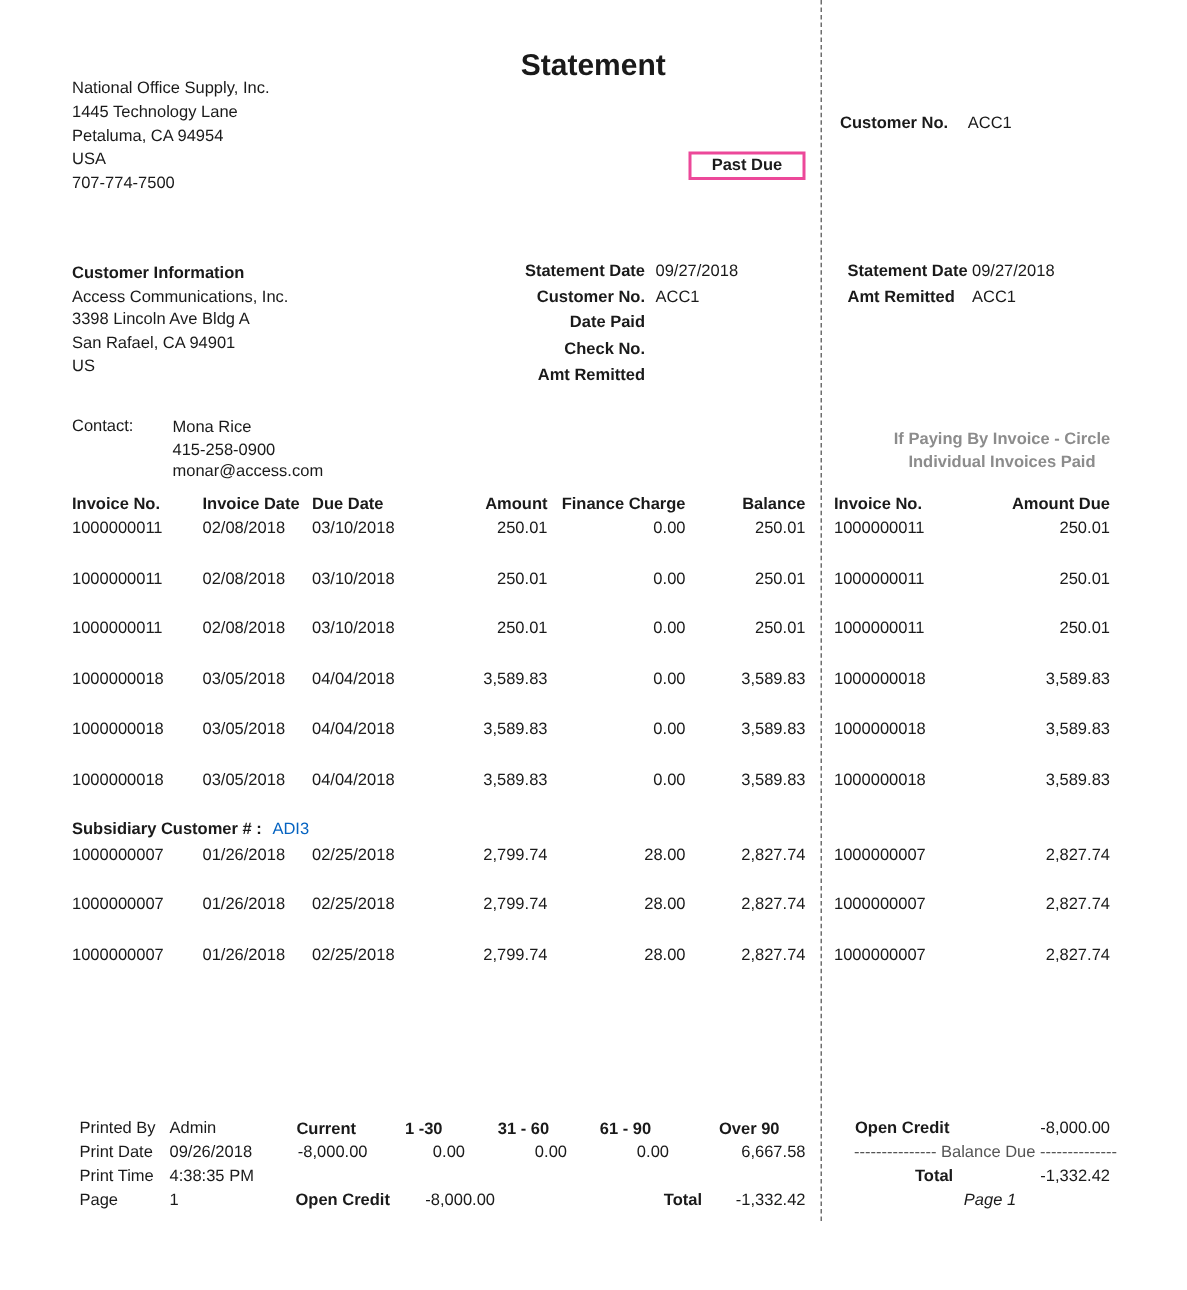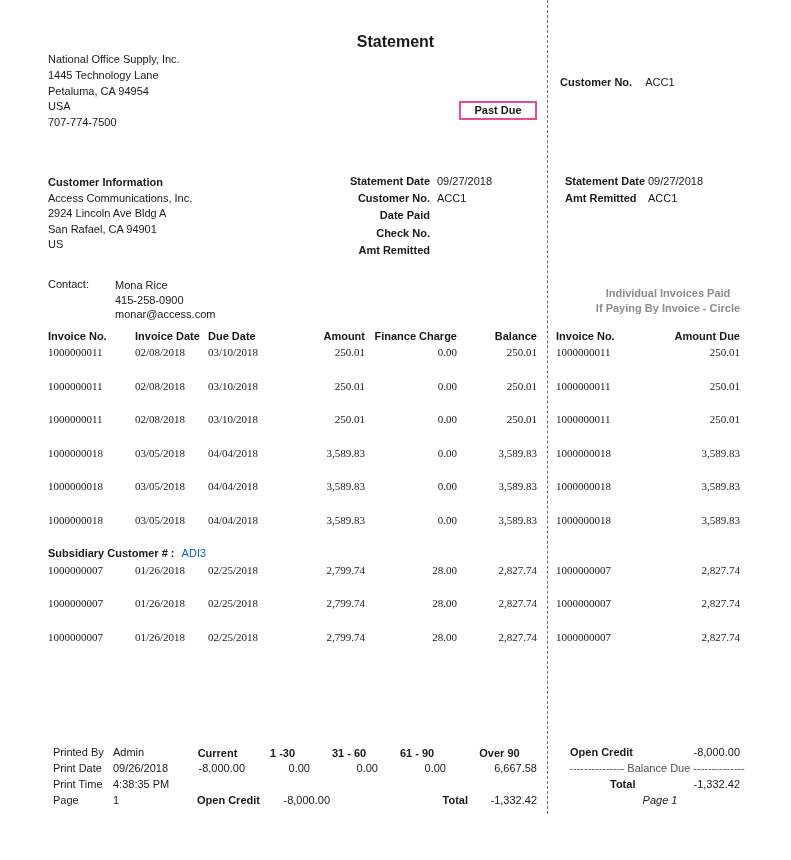--- a/index.html
+++ b/index.html
@@ -5,21 +5,21 @@
   * { margin:0; padding:0; box-sizing:border-box; }
   html,body { background:#ffffff; }
   .page {
     position:relative; width:791px; height:860px; background:#fff;
     font-family:"Liberation Sans", sans-serif; font-size:11px; color:#1a1a1a;
     overflow:hidden;
   }
   .b { font-weight:bold; }
   .gray { color:#8c8c8c; }
 
-  .title { position:absolute; top:33px; left:0; width:791px; text-align:center; font-size:16px; font-weight:bold; }
+  .title { position:absolute; top:33px; left:0; width:791px; text-align:center; font-size:20px; font-weight:bold; }
 
   .company { position:absolute; left:48px; top:52px; line-height:15.8px; }
 
   .past-due {
     position:absolute; left:459px; top:101px; width:78px; height:19px;
     border:2px solid #ec4899; text-align:center; line-height:15px; font-weight:bold;
   }
 
   .divider { position:absolute; left:547px; top:0; height:814px; width:0; border-left:1px dashed #6e6e6e; }
 
@@ -40,21 +40,21 @@
   .remit-frow .rf-val { position:absolute; left:83px; }
 
   .contact { position:absolute; left:48px; top:278px; }
   .contact-label { position:absolute; left:0; top:0; }
   .contact-lines { position:absolute; left:67px; top:0; line-height:14.6px; white-space:nowrap; }
 
   .pay-note { position:absolute; left:552px; top:286px; width:232px; text-align:center; line-height:15px; }
 
   .inv-header { position:absolute; top:330px; left:0; width:791px; height:16px; font-weight:bold; }
   .inv-rows { position:absolute; top:346px; left:0; width:791px; }
-  .inv-row { position:relative; height:33.5px;font-family:Liberation Serif, serif; }
+  .inv-row { position:relative; height:33.5px; }
   .sub-row { position:relative; height:16.5px; }
   .link { color:#0563c1; margin-left:4px; }
 
   .c-inv   { position:absolute; left:48px; }
   .c-idate { position:absolute; left:135px; }
   .c-ddate { position:absolute; left:208px; }
   .c-amt   { position:absolute; left:265px; width:100px; text-align:right; }
   .c-fc    { position:absolute; left:362px; width:95px;  text-align:right; }
   .c-bal   { position:absolute; left:442px; width:95px;  text-align:right; }
   .c-rinv  { position:absolute; left:556px; }
@@ -115,21 +115,21 @@
     <span class="b">Customer No.</span>
     <span class="rc-val">ACC1</span>
   </div>
 
   <div class="detach gray b">
   </div>
 
   <div class="cust-info">
     <div class="b">Customer Information</div>
     <div>Access Communications, Inc.</div>
-    <div>2924 Lincoln Ave Bldg A</div>
+    <div>3398 Lincoln Ave Bldg A</div>
     <div>San Rafael, CA 94901</div>
     <div>US</div>
   </div>
 
   <div class="stmt-fields">
     <div class="stmt-row">
       <span class="stmt-label">Statement Date</span>
       <span class="stmt-value">09/27/2018</span>
     </div>
     <div class="stmt-row">
@@ -161,22 +161,22 @@
   <div class="contact">
     <span class="contact-label">Contact:</span>
     <div class="contact-lines">
       <div>Mona Rice</div>
       <div>415-258-0900</div>
       <div>monar@access.com</div>
     </div>
   </div>
 
   <div class="pay-note gray b">
+    <div>If Paying By Invoice - Circle</div>
     <div>Individual Invoices Paid</div>
-    <div>If Paying By Invoice - Circle</div>
   </div>
 
   <div class="inv-header">
     <span class="c-inv">Invoice No.</span>
     <span class="c-idate">Invoice Date</span>
     <span class="c-ddate">Due Date</span>
     <span class="c-amt">Amount</span>
     <span class="c-fc">Finance Charge</span>
     <span class="c-bal">Balance</span>
     <span class="c-rinv">Invoice No.</span>

